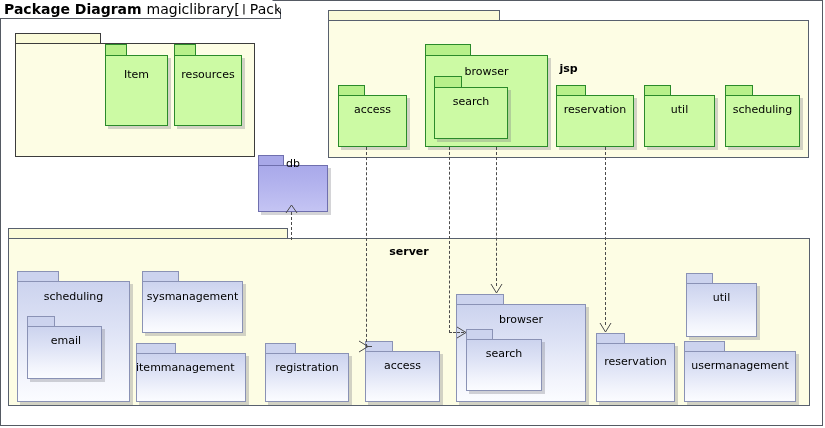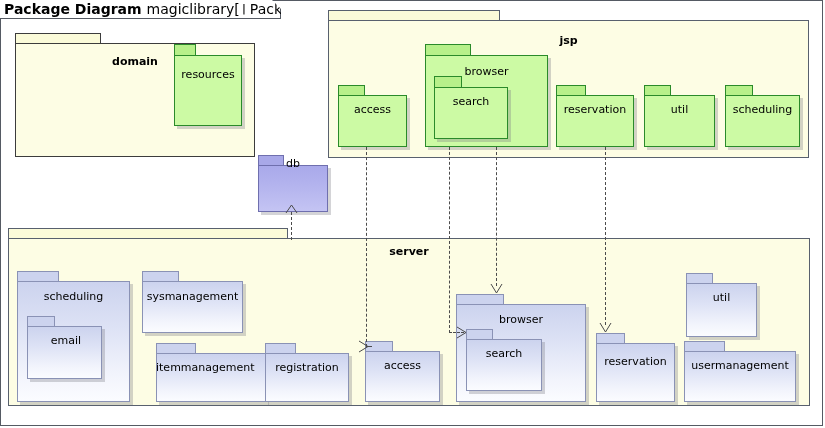--- a/index.html
+++ b/index.html
@@ -81,21 +81,21 @@
     text-align:center;
     font-size:11px;
     color:#000;
     white-space:nowrap;
     pointer-events:none;
   }
 
   
   .pkg.outer .tab{border-color:#58606e;background:#fbfbd9;}
   .pkg.outer .body{border-color:#58606e;background:#fdfde4;}
-  .pkg.outer .label{font-weight:bold;}
+  .pkg.outer .label{font-weight:bold;margin-top:28px;}
 
   
   .pkg.outer-dark .tab{border-color:#3c3c3c;background:#fbfbd9;}
   .pkg.outer-dark .body{border-color:#3c3c3c;background:#fdfde4;}
 
   
   .pkg.green .tab{border-color:#2a8a2a;background:#b7f08a;}
   .pkg.green .body{border-color:#2a8a2a;background:#ccfaa4;}
 
   
@@ -147,20 +147,25 @@
     <span class="brk" style="margin-left:4px;">]</span>
   </div>
 
   <div class="pkg outer outer-dark" style="left:15px;top:33px;width:240px;height:124px;">
     <div class="tab" style="width:86px;height:11px;"></div>
     <div class="body" style="top:10px;width:240px;height:114px;"></div>
     <div class="label" style="top:22px;">domain</div>
   </div>
 
 
+  <div class="pkg green shadow" style="left:105px;top:44px;width:63px;height:82px;">
+    <div class="tab" style="left:0;top:0;width:22px;height:12px;"></div>
+    <div class="body" style="top:11px;width:63px;height:71px;"></div>
+    <div class="label" style="top:24px;">Item</div>
+  </div>
 
   <div class="pkg green shadow" style="left:174px;top:44px;width:68px;height:82px;">
     <div class="tab" style="left:0;top:0;width:22px;height:12px;"></div>
     <div class="body" style="top:11px;width:68px;height:71px;"></div>
     <div class="label" style="top:24px;">resources</div>
   </div>
 
   <div class="pkg outer" style="left:328px;top:10px;width:481px;height:148px;">
     <div class="tab" style="width:172px;height:11px;"></div>
     <div class="body" style="top:10px;width:481px;height:138px;"></div>
@@ -228,21 +233,21 @@
     <div class="body" style="top:10px;width:75px;height:53px;"></div>
     <div class="label" style="top:18px;">email</div>
   </div>
 
   <div class="pkg blue shadow" style="left:142px;top:271px;width:101px;height:62px;">
     <div class="tab" style="left:0;top:0;width:37px;height:11px;"></div>
     <div class="body" style="top:10px;width:101px;height:52px;"></div>
     <div class="label" style="top:19px;">sysmanagement</div>
   </div>
 
-  <div class="pkg blue shadow" style="left:156px;top:343px;width:96px;height:59px;">
+  <div class="pkg blue shadow" style="left:136px;top:343px;width:96px;height:59px;">
     <div class="tab" style="left:0;top:0;width:40px;height:11px;"></div>
     <div class="body" style="top:10px;width:110px;height:49px;"></div>
     <div class="label" style="top:18px;">itemmanagement</div>
   </div>
 
   <div class="pkg blue shadow" style="left:265px;top:343px;width:84px;height:59px;">
     <div class="tab" style="left:0;top:0;width:31px;height:11px;"></div>
     <div class="body" style="top:10px;width:84px;height:49px;"></div>
     <div class="label" style="top:18px;">registration</div>
   </div>

